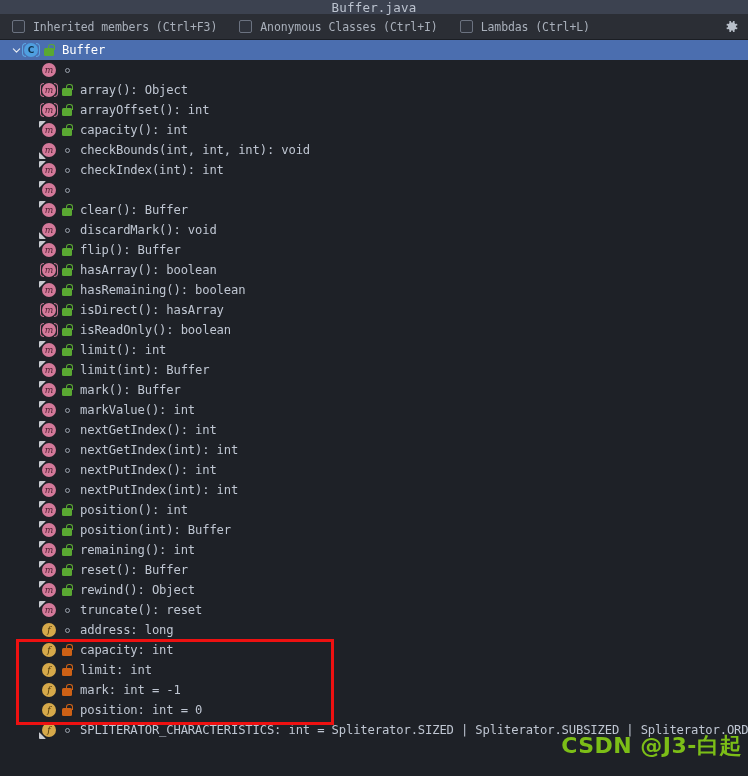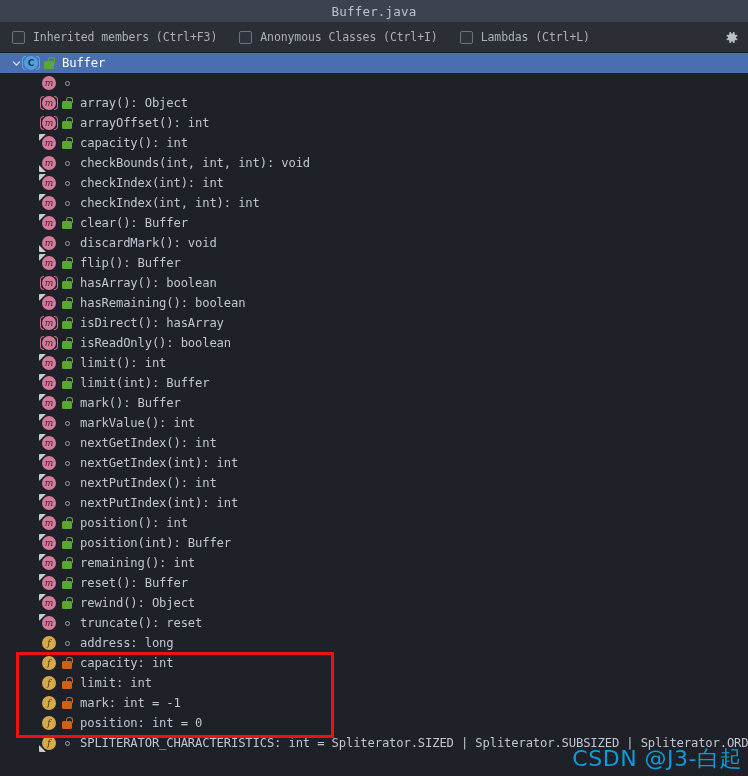--- a/index.html
+++ b/index.html
@@ -10,34 +10,34 @@
   body {
     width: 748px;
     height: 776px;
     overflow: hidden;
     font-family: "DejaVu Sans Mono", "Liberation Mono", monospace;
     -webkit-font-smoothing: antialiased;
   }
 
   
   #titlebar {
-    height: 22px;
+    height: 14px;
     background: #3c4250;
     color: #bcc3cf;
     font-size: 12.5px;
     display: flex;
     align-items: center;
     justify-content: center;
     letter-spacing: .2px;
     user-select: none;
   }
 
   
   #toolbar {
-    height: 31px;
+    height: 26px;
     background: #2b2e35;
     border-bottom: 1px solid #1b1e24;
     display: flex;
     align-items: center;
     padding: 0 8px 0 12px;
     box-sizing: border-box;
     gap: 0;
   }
   .chk-item {
     display: flex;
@@ -230,25 +230,26 @@
     box-sizing: border-box;
   }
 
   
   #watermark {
     position: absolute;
     right: 6px;
     bottom: 2px;
     font-family: "DejaVu Sans", "Liberation Sans", sans-serif;
     font-size: 22px;
-    color: #0ea5e9;
+    color: #84cc16;
     opacity: .92;
     letter-spacing: .5px;
     pointer-events: none;
     white-space: nowrap;
+    font-weight: bold;
   }
 </style>
 </head>
 <body>
 
 <div id="titlebar">
   <span>Buffer.java</span>
 </div>
 
 <div id="toolbar">
@@ -350,21 +351,20 @@
         </span>
         <span class="vis pkg"></span>
         <span class="rowlabel">checkIndex(int): int</span>
       </div>
       <div class="row">
         <span class="chev indent-1"></span>
         <span class="tico method implement">
           <span class="disc">m</span>
         </span>
         <span class="vis pkg"></span>
-        <span class="rowlabel">checkIndex(int, int): int</span>
       </div>
       <div class="row">
         <span class="chev indent-1"></span>
         <span class="tico method implement">
           <span class="disc">m</span>
         </span>
         <span class="vis pub">
           <span class="lockshackle"></span>
           <span class="lockbody"></span>
         </span>

